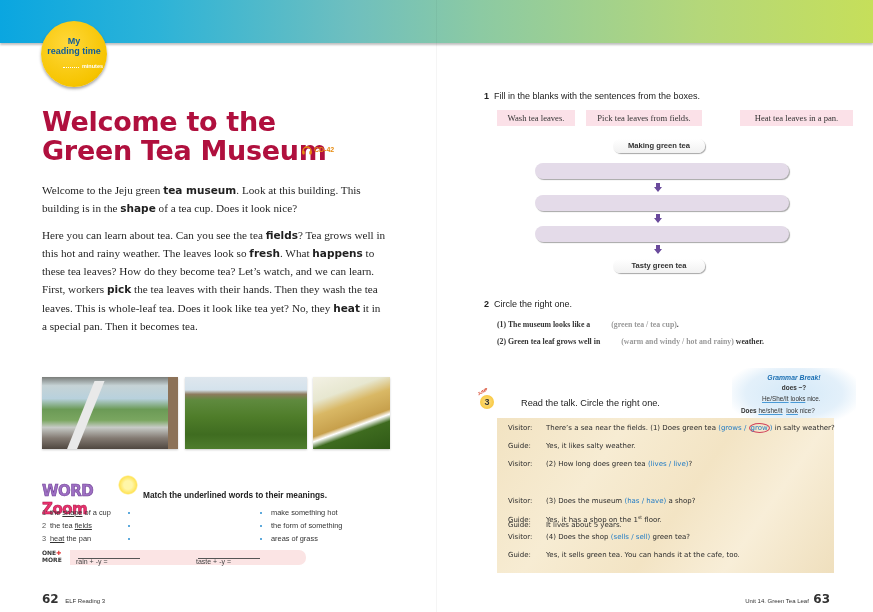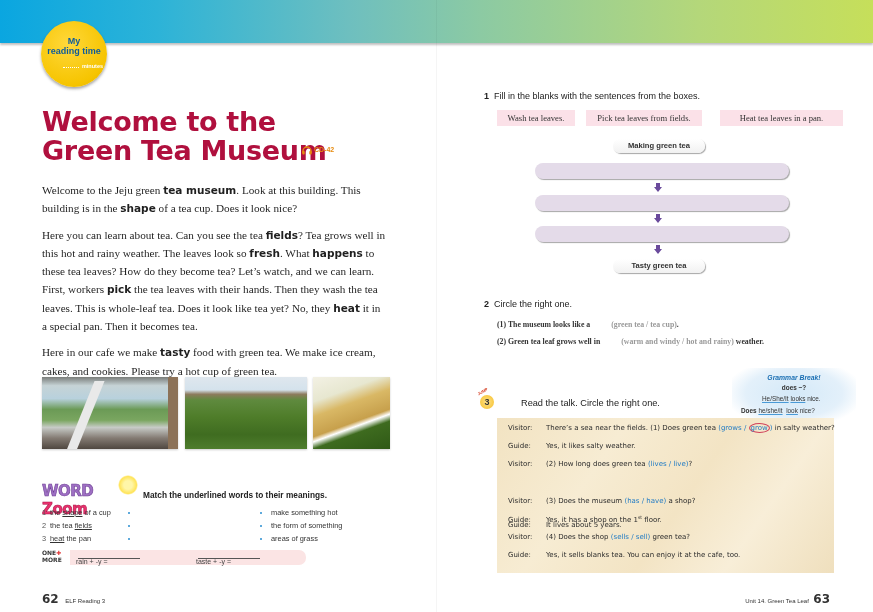--- a/index.html
+++ b/index.html
@@ -119,21 +119,20 @@
       <path d="M1 7 V5 A4 4 0 0 1 9 5 V7" fill="none" stroke="#e78b0f" stroke-width="1.4"></path>
       <rect x="0.3" y="5" width="2.4" height="3.6" rx="0.8" fill="#e78b0f"></rect>
       <rect x="7.3" y="5" width="2.4" height="3.6" rx="0.8" fill="#e78b0f"></rect>
     </svg>
   <span>CD-42</span>
 </div>
 
 <div class="passage" id="passage">
     <p><span>Welcome to the Jeju green </span><b>tea museum</b><span>. Look at this building. This building is in the </span><b>shape</b><span> of a tea cup. Does it look nice?</span></p>
     <p><span>Here you can learn about tea. Can you see the tea </span><b>fields</b><span>? Tea grows well in this hot and rainy weather. The leaves look so </span><b>fresh</b><span>. What </span><b>happens</b><span> to these tea leaves? How do they become tea? Let’s watch, and we can learn. First, workers </span><b>pick</b><span> the tea leaves with their hands. Then they wash the tea leaves. This is whole-leaf tea. Does it look like tea yet? No, they </span><b>heat</b><span> it in a special pan. Then it becomes tea.</span></p>
-    <p><span>Here in our cafe we make </span><b>tasty</b><span> food with green tea. We make ice cream, cakes, and cookies. Please try a hot cup of green tea.</span></p>
   </div>
 
 <div class="photos">
   <div class="photo photo1"></div>
   <div class="photo photo2"></div>
   <div class="photo photo3"></div>
 </div>
 
 <div class="wordzoom">
   <div class="wz-sun"></div>
@@ -173,21 +172,21 @@
 <div class="footer-left">
   <span class="page-num">62</span>
   <span class="book-title">ELF Reading 3</span>
 </div>
 
 <div class="q-head" style="left:484px; top:91px;">
   <span class="qn">1</span><span>Fill in the blanks with the sentences from the boxes.</span>
 </div>
 <div class="choice-box" style="left:497px; width:78px;">Wash tea leaves.</div>
 <div class="choice-box" style="left:586px; width:116px;">Pick tea leaves from fields.</div>
-<div class="choice-box" style="left:720px; width:123px;">Heat tea leaves in a pan.</div>
+<div class="choice-box" style="left:740px; width:113px;">Heat tea leaves in a pan.</div>
 
 <div class="pill-label" style="left:613px; top:139px; width:92px;">Making green tea</div>
 <div class="step-bar" style="top:163px;"></div>
 <svg class="arrow-down" style="top:183px;" viewBox="0 0 8 9">
     <path d="M2 0 H6 V4 H8 L4 9 L0 4 H2 Z" fill="#6a4a9c"></path>
   </svg>
 <div class="step-bar" style="top:195px;"></div>
 <svg class="arrow-down" style="top:214px;" viewBox="0 0 8 9">
     <path d="M2 0 H6 V4 H8 L4 9 L0 4 H2 Z" fill="#6a4a9c"></path>
   </svg>
@@ -217,19 +216,19 @@
 </div>
 
 <div class="talk-box" id="talk-box">
     <div class="talk-row" style="top: 6px;"><span class="speaker">Visitor:</span><span>There’s a sea near the fields. (1) Does green tea </span><span class="opt">(grows / </span><span class="opt circled">grow</span><span class="opt">)</span><span> in salty weather?</span></div>
     <div class="talk-row" style="top: 24.2px;"><span class="speaker">Guide:</span><span>Yes, it likes salty weather.</span></div>
     <div class="talk-row" style="top: 42.4px;"><span class="speaker">Visitor:</span><span>(2) How long does green tea </span><span class="opt">(lives / live)</span><span>?</span></div>
     <div class="talk-row" style="top: 60.6px; margin-top: 42px;"><span class="speaker">Guide:</span><span>It lives about 5 years.</span></div>
     <div class="talk-row" style="top: 78.8px;"><span class="speaker">Visitor:</span><span>(3) Does the museum </span><span class="opt">(has / have)</span><span> a shop?</span></div>
     <div class="talk-row" style="top: 97px;"><span class="speaker">Guide:</span><span>Yes, it has a shop on the 1</span><sup style="font-size: 4.5px;">st</sup><span> floor.</span></div>
     <div class="talk-row" style="top: 115.2px;"><span class="speaker">Visitor:</span><span>(4) Does the shop </span><span class="opt">(sells / sell)</span><span> green tea?</span></div>
-    <div class="talk-row" style="top: 133.4px;"><span class="speaker">Guide:</span><span>Yes, it sells blanks tea. You can enjoy it at the cafe, too.</span></div>
+    <div class="talk-row" style="top: 133.4px;"><span class="speaker">Guide:</span><span>Yes, it sells green tea. You can hands it at the cafe, too.</span></div>
   </div>
 
 <div class="footer-right">
   <span class="book-title">Unit 14. Green Tea Leaf</span>
   <span class="page-num">63</span>
 </div>
 
 </body></html>

